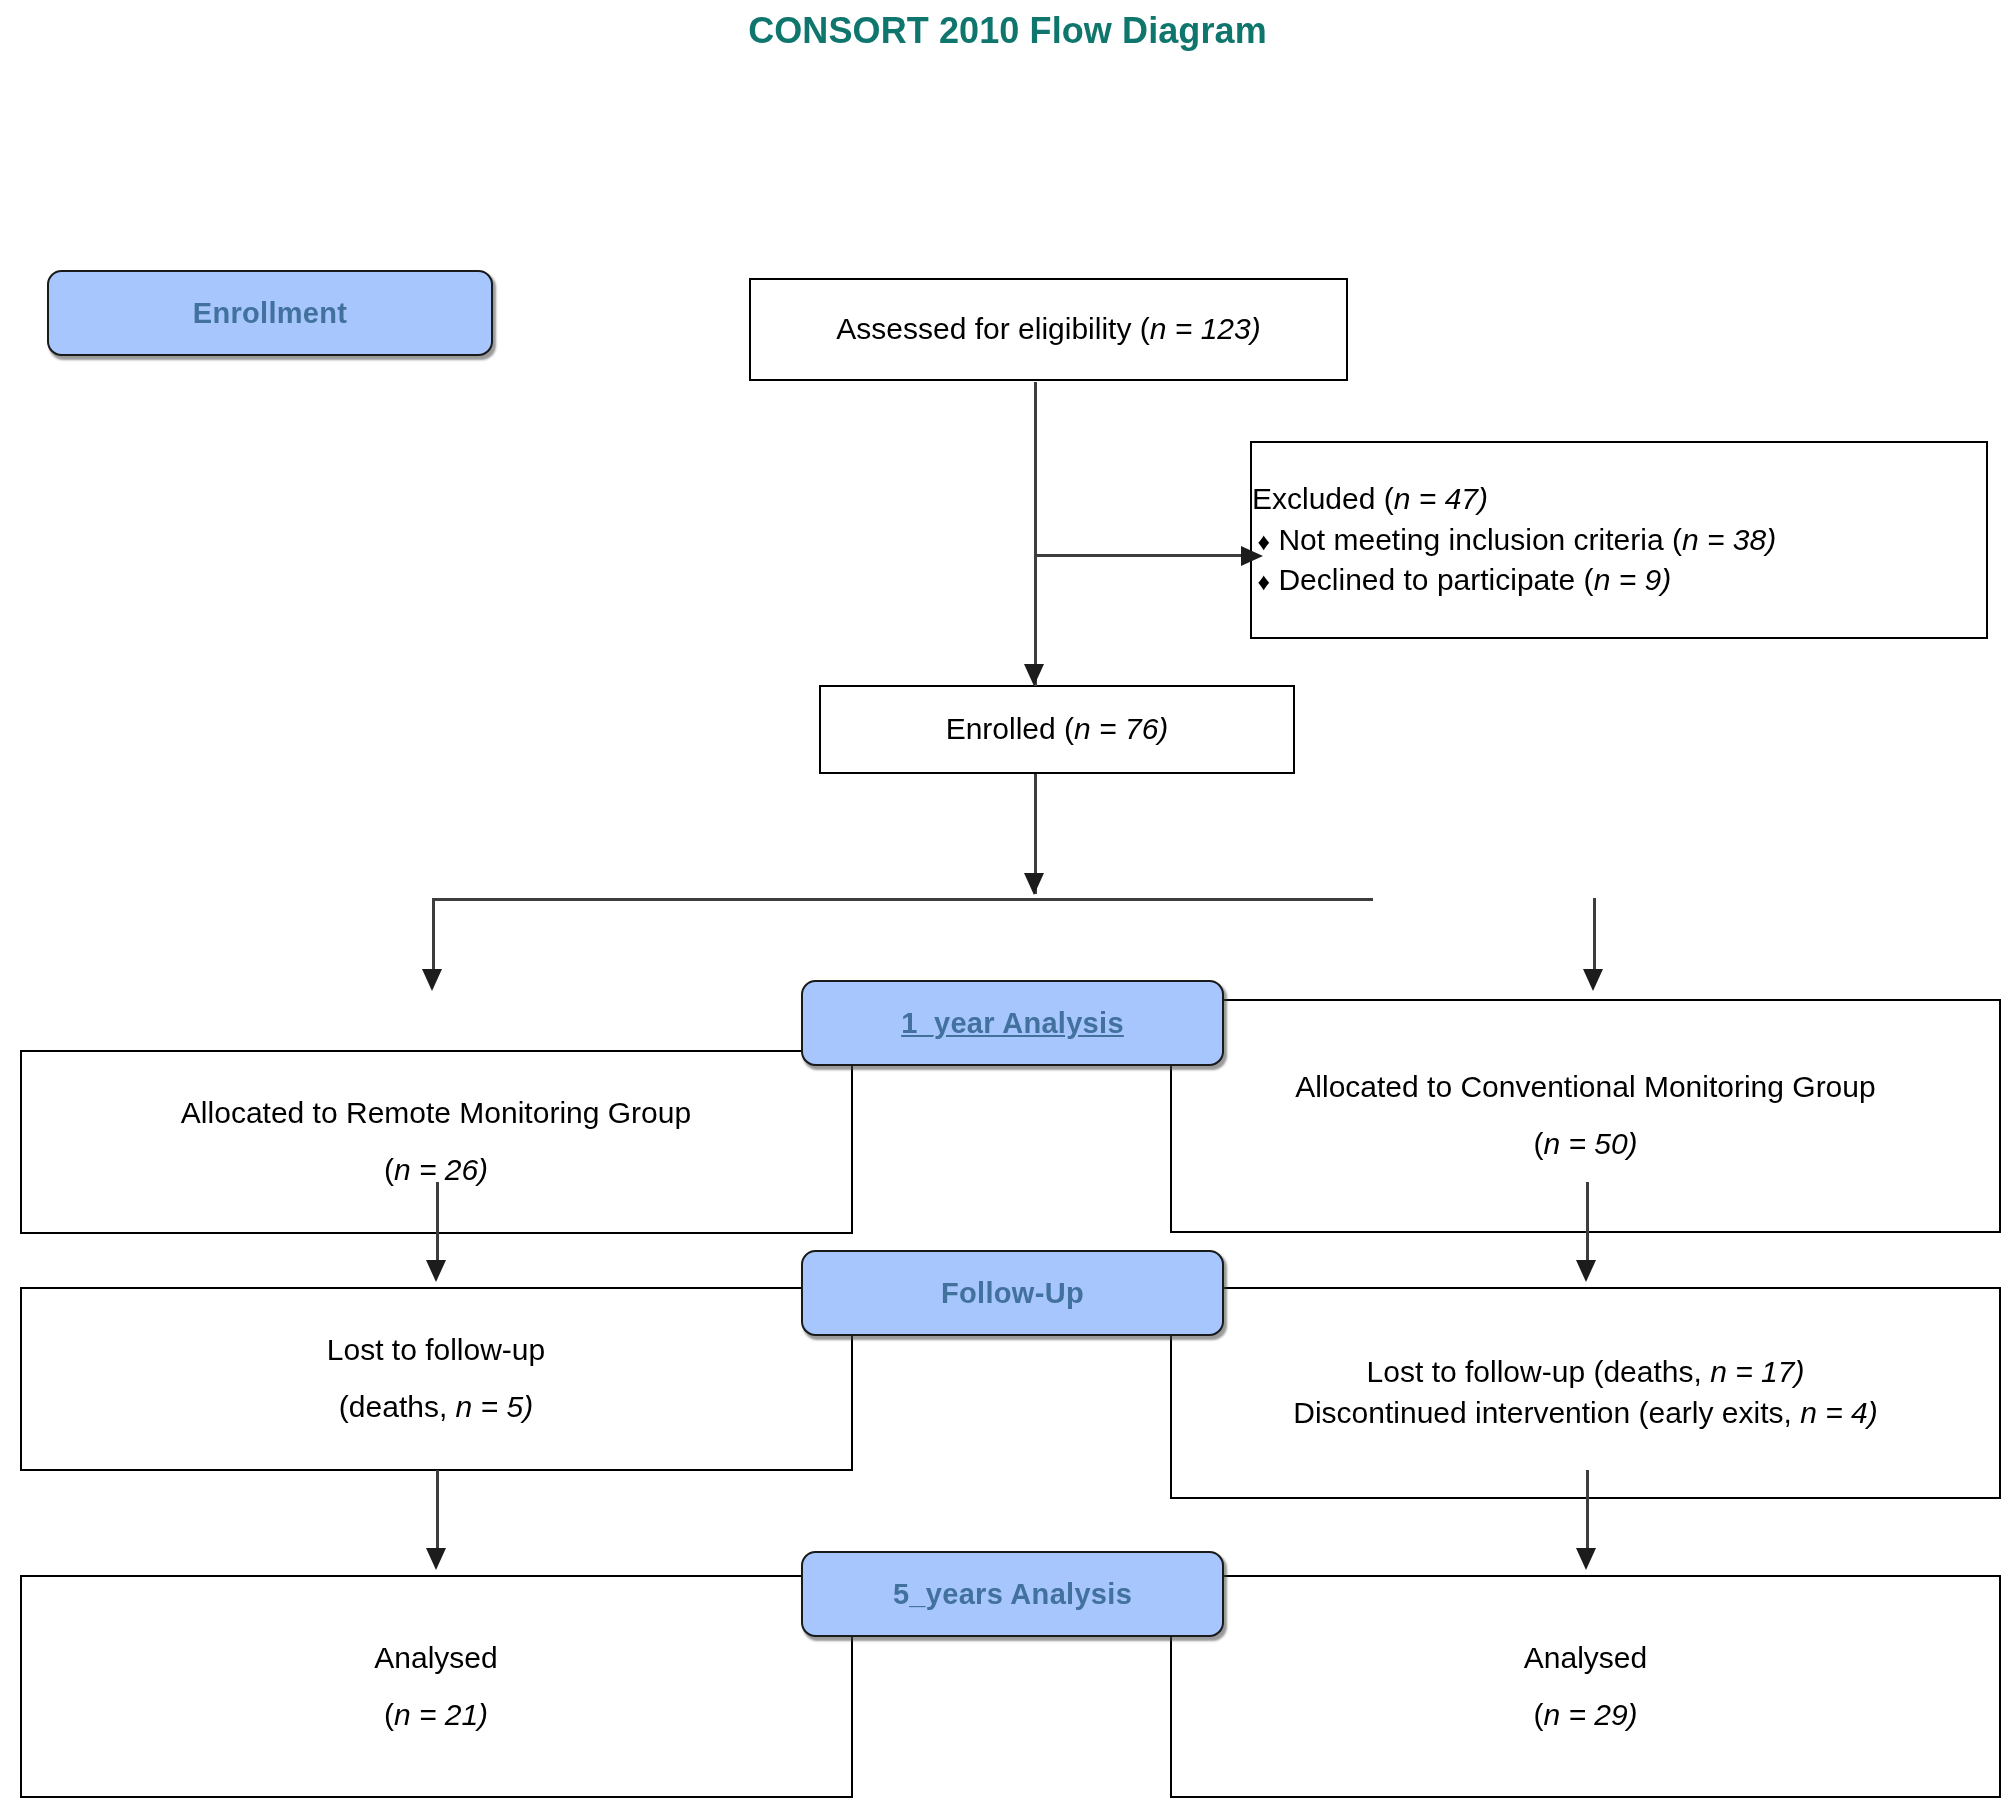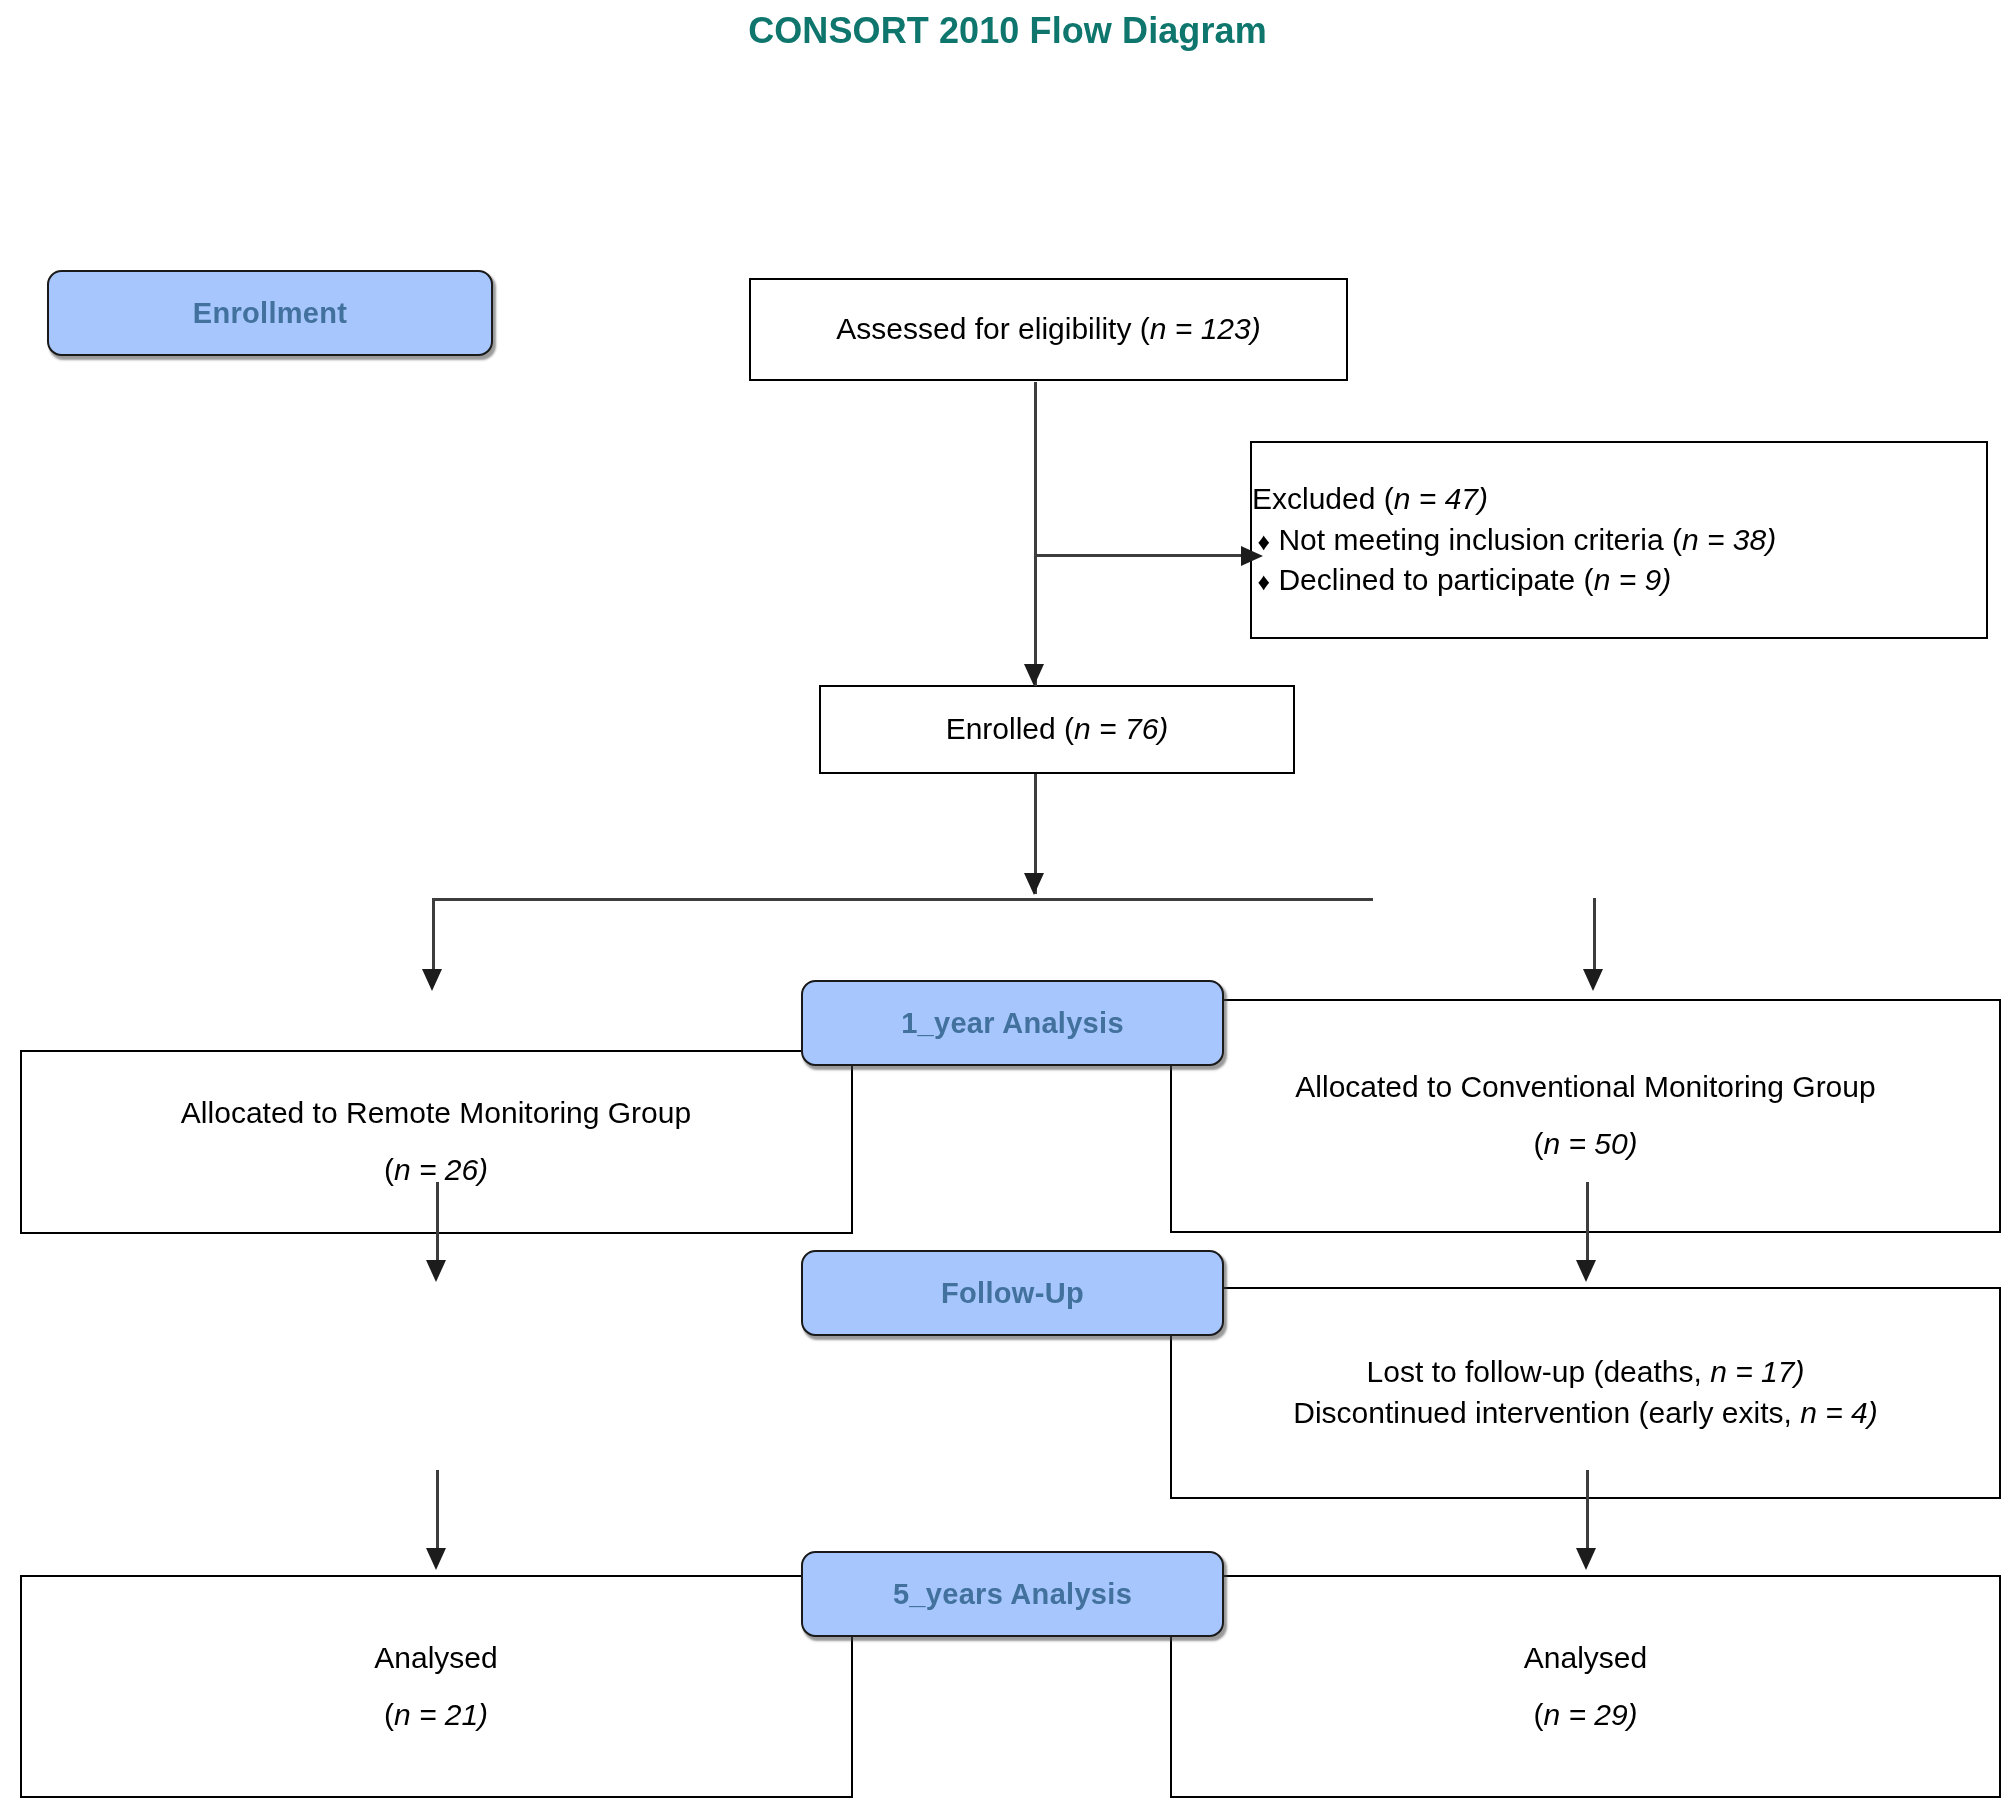--- a/index.html
+++ b/index.html
@@ -164,29 +164,33 @@
   <div class="box center" style="left:19.5px; top:1050px; width:833px; height:184px;">
     <span class="line">Allocated to Remote Monitoring Group</span>
     <span class="line"><span>(</span><em class="n">n</em><em class="n"> = 26)</em></span>
   </div>
 
   <div class="box center" style="left:1170px; top:999px; width:831px; height:234px;">
     <span class="line">Allocated to Conventional Monitoring Group</span>
     <span class="line"><span>(</span><em class="n">n</em><em class="n"> = 50)</em></span>
   </div>
 
-  <div class="badge" style="left:801px; top:980px; width:423px; height:86px;">
+  <div class="badge" style="left:801px; top:980px; width:423px; height:86px;text-decoration:underline;">
     <span>1_year Analysis</span>
   </div>
 
   <div class="vline" style="left:436px; top:1182px; height:86px;"></div>
   <div class="arrow-down" style="left:426px; top:1260px;"></div>
   <div class="vline" style="left:1586px; top:1182px; height:86px;"></div>
   <div class="arrow-down" style="left:1576px; top:1260px;"></div>
 
+  <div class="box center" style="left:19.5px; top:1287px; width:833px; height:184px;">
+    <span class="line">Lost to follow-up</span>
+    <span class="line"><span>(deaths, </span><em class="n">n</em><em class="n"> = 5)</em></span>
+  </div>
 
   <div class="box center tight" style="left:1170px; top:1287px; width:831px; height:212px;">
     <span class="line"><span>Lost to follow-up (deaths, </span><em class="n">n</em><em class="n"> = 17)</em></span>
     <span class="line"><span>Discontinued intervention (early exits, </span><em class="n">n</em><em class="n"> = 4)</em></span>
   </div>
 
   <div class="badge" style="left:801px; top:1250px; width:423px; height:86px;">
     <span>Follow-Up</span>
   </div>
 

